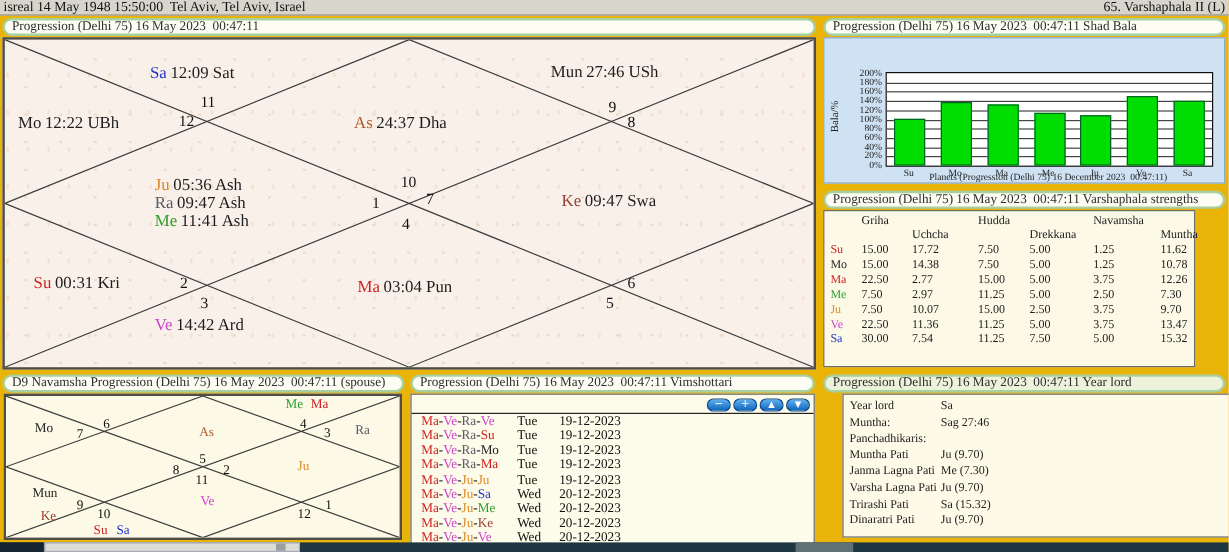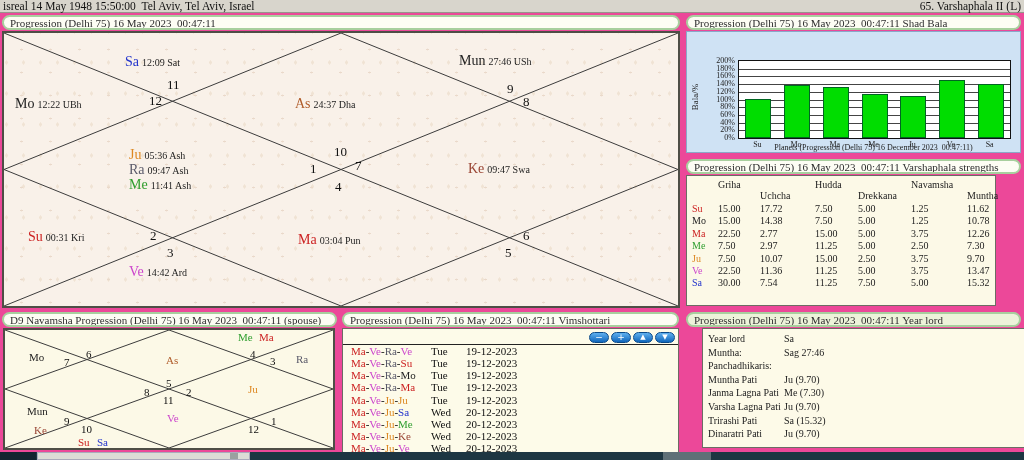--- a/index.html
+++ b/index.html
@@ -1,39 +1,39 @@
 <!DOCTYPE html>
 <html><head>
 <meta charset="utf-8">
 <style>
   html,body{margin:0;padding:0;background:#ffffff;}
-  .screen{position:relative;width:1024px;height:460px;background:#ec4899;overflow:hidden;
+  .screen{position:relative;width:1024px;height:460px;background:#eab308;overflow:hidden;
           font-family:"Liberation Serif","DejaVu Serif",serif;}
   
   .topbar{position:absolute;left:0;top:0;width:1024px;height:13px;background:#d8d5cc;
           border-bottom:1px solid #97948b;box-sizing:border-box;display:flex;justify-content:space-between;
           font-size:11.5px;line-height:12px;color:#111;padding:0 3px;white-space:pre;}
   
   .pill{position:absolute;height:15px;background:#fdfdf4;border:2px solid #a8cf9e;border-radius:8px;
         box-sizing:border-box;font-size:11px;line-height:10px;color:#2e2e2e;padding:0 6px;
-        display:flex;align-items:center;white-space:pre;overflow:hidden;}
+        display:flex;white-space:pre;overflow:hidden;}
   .pill.green{background:#edf3da;}
   
   .chartbox{position:absolute;box-sizing:border-box;border:2px solid #4e4e46;}
   .speckle{background-color:#f9f1e9;
      background-image:radial-gradient(#ead9ca 1px, transparent 1.4px),radial-gradient(#f0e3d4 1px, transparent 1.4px);
      background-size:29px 23px,17px 31px;background-position:3px 5px,11px 14px;}
   .cream{background:#fcf9e7;}
   .nc-lines{position:absolute;left:0;top:0;}
   .layer{position:absolute;left:0;top:0;width:100%;height:100%;}
   .pchip{position:absolute;white-space:nowrap;line-height:14px;}
   .pabbr{font-size:14px;}
   .pchip.small{line-height:12px;}
   .pchip.small .pabbr{font-size:11px;}
-  .pdet{font-size:10px;color:#1d1d1d;margin-left:3px;}
+  .pdet{font-size:14px;color:#1d1d1d;margin-left:3px;}
   .signnum{position:absolute;font-size:13px;color:#101010;line-height:14px;}
   .signnum.small{font-size:11px;line-height:12px;}
   
   .sb-body{position:absolute;left:686px;top:31px;width:335px;height:122px;background:#cfe2f4;
            border:1px solid #8aa8c8;box-sizing:border-box;}
   .sb-title{position:absolute;left:51px;top:2px;width:271px;text-align:center;font-size:9px;color:#222;}
   .sb-ylab{position:absolute;left:-17px;top:60px;width:50px;text-align:center;font-size:9px;color:#222;
            transform:rotate(-90deg);}
   .sb-plot{position:absolute;left:51px;top:28px;width:271px;height:77px;background:#ffffff;
            border:1.5px solid #111;box-sizing:content-box;}

